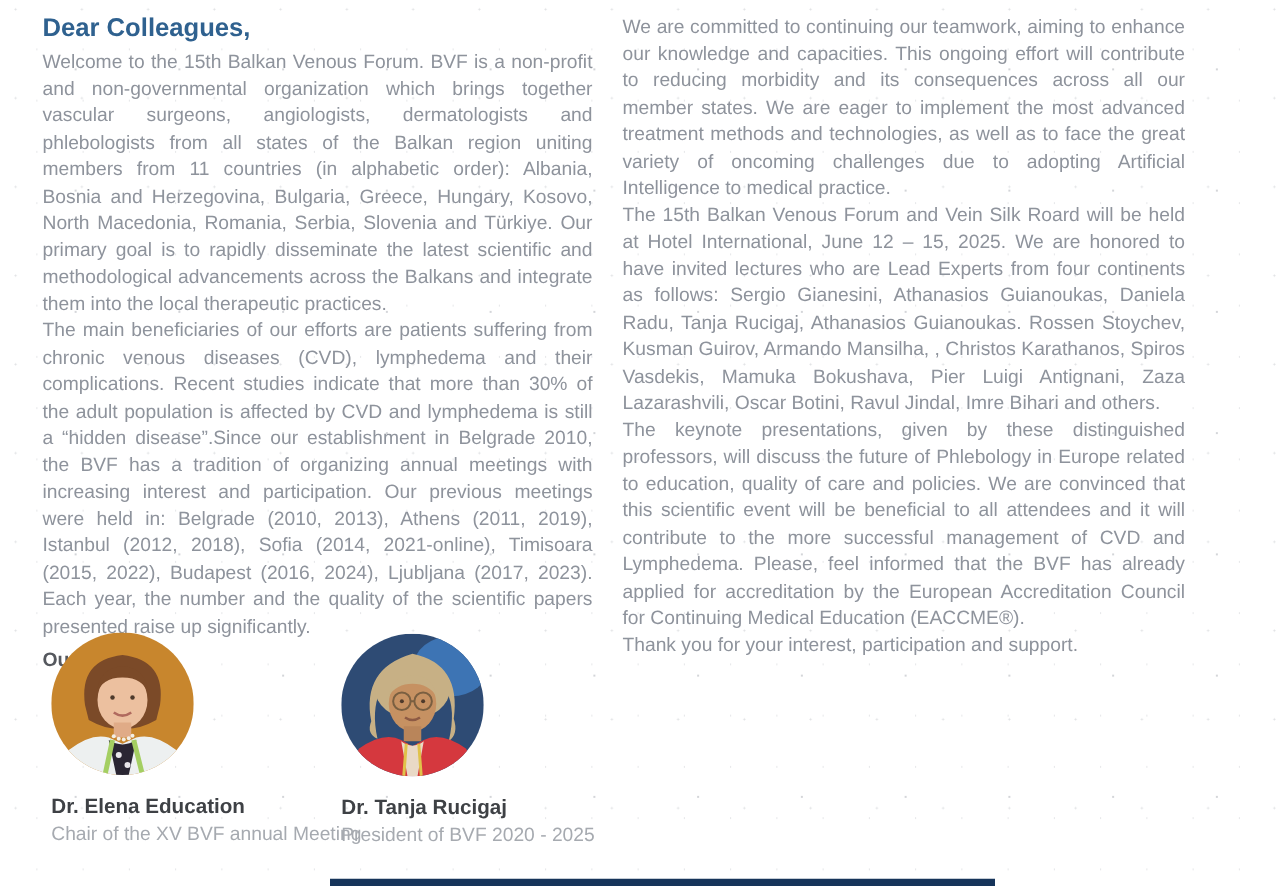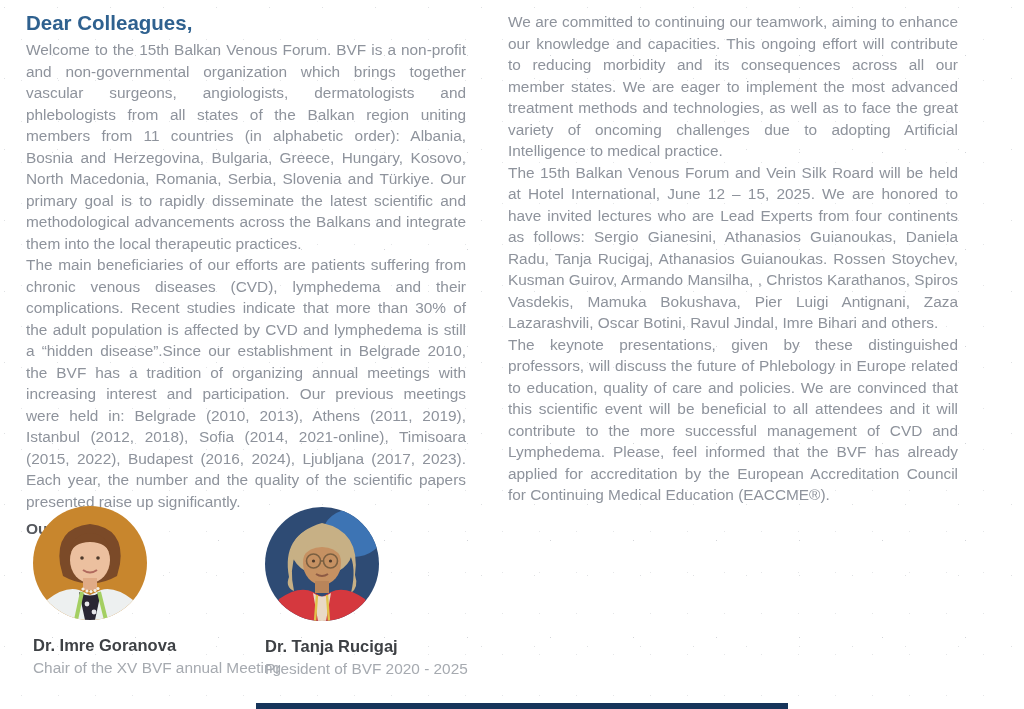--- a/index.html
+++ b/index.html
@@ -6,23 +6,24 @@
   .page{
     position:relative;width:1016px;height:709px;overflow:hidden;
     background-color:#ffffff;
     background-image:
       radial-gradient(circle, rgba(110,116,128,0.30) 0.8px, transparent 1px),
       radial-gradient(circle, rgba(110,116,128,0.22) 0.7px, transparent 0.9px),
       radial-gradient(circle, rgba(110,116,128,0.18) 0.6px, transparent 0.8px);
     background-size:83px 97px, 53px 71px, 37px 41px;
     background-position:11px 7px, 31px 43px, 3px 19px;
     font-family:"Liberation Sans", sans-serif;
+    margin-left:8px;
   }
   .col-left{position:absolute;left:26px;top:12px;width:440px;}
-  .col-right{position:absolute;left:508px;top:11px;width:450px;}
+  .col-right{position:absolute;left:490px;top:11px;width:450px;}
   .letter-heading{margin:0 0 5px 0;font-size:20.5px;line-height:22px;font-weight:bold;color:#2f618f;}
   p.body{margin:0;font-size:15.4px;line-height:21.5px;color:#8e939c;text-align:justify;}
   .section-heading{margin:7px 0 0 0;font-size:15.5px;line-height:20px;font-weight:bold;color:#55585e;}
   .person{position:absolute;white-space:nowrap;}
   .person-1{left:33px;top:506px;}
   .person-2{left:265px;top:507px;}
   .person .photo{display:block;width:114px;height:114px;}
   .person .name{margin-top:16px;font-size:16.5px;font-weight:bold;color:#3e4145;}
   .person .title{margin-top:4px;font-size:15.4px;color:#a6aab0;}
   .footer-bar{position:absolute;left:256px;bottom:0;width:532px;height:6px;background:#16345a;}
@@ -65,21 +66,21 @@
         <path d="M66,86 L73,114" stroke="#a4cf62" stroke-width="4" fill="none"></path>
         <g fill="#f3efe6">
           <circle cx="50" cy="83" r="1.6"></circle>
             <circle cx="54" cy="85" r="1.6"></circle>
             <circle cx="58" cy="85.5" r="1.6"></circle>
             <circle cx="62" cy="84.5" r="1.6"></circle>
             <circle cx="65" cy="82.5" r="1.6"></circle>
         </g>
       </g>
     </svg>
-    <div class="name">Dr. Imre Goranova</div>
+    <div class="name">Dr. Elena Education</div>
     <div class="title">Chair of the XV BVF annual Meeting</div>
   </div>
 
   <div class="person person-2">
     <svg class="photo" viewBox="0 0 114 114">
       <defs>
           <clipPath id="clip2">
             <circle cx="57" cy="57" r="57"></circle>
           </clipPath>
         </defs>
@@ -103,17 +104,18 @@
       </g>
     </svg>
     <div class="name">Dr. Tanja Rucigaj</div>
     <div class="title">President of BVF 2020 - 2025</div>
   </div>
 
   <div class="col-right">
     <p class="body">We are committed to continuing our teamwork, aiming to enhance our knowledge and capacities. This ongoing effort will contribute to reducing morbidity and its consequences across all our member states. We are eager to implement the most advanced treatment methods and technologies, as well as to face the great variety of oncoming challenges due to adopting Artificial Intelligence to medical practice.</p>
     <p class="body">The 15th Balkan Venous Forum and Vein Silk Roard will be held at Hotel International, June 12 – 15, 2025.  We are honored to have invited lectures who are Lead Experts from four continents as follows: Sergio Gianesini, Athanasios Guianoukas, Daniela Radu, Tanja Rucigaj, Athanasios Guianoukas. Rossen Stoychev, Kusman Guirov, Armando Mansilha, , Christos Karathanos, Spiros Vasdekis, Mamuka Bokushava, Pier Luigi Antignani, Zaza Lazarashvili, Oscar Botini, Ravul Jindal, Imre Bihari and others.</p>
     <p class="body">The keynote presentations, given by these distinguished professors, will discuss the future of Phlebology in Europe related to education, quality of care and policies. We are convinced that this scientific event will be beneficial to all attendees and it will contribute to the more successful management of CVD and Lymphedema.  Please, feel informed that the BVF has already applied for accreditation by the European Accreditation Council for Continuing Medical Education (EACCME®).</p>
+    <p class="body">Thank you for your interest, participation and support.</p>
   </div>
 
   <div class="footer-bar"></div>
 
 </div>
 
 </body></html>

